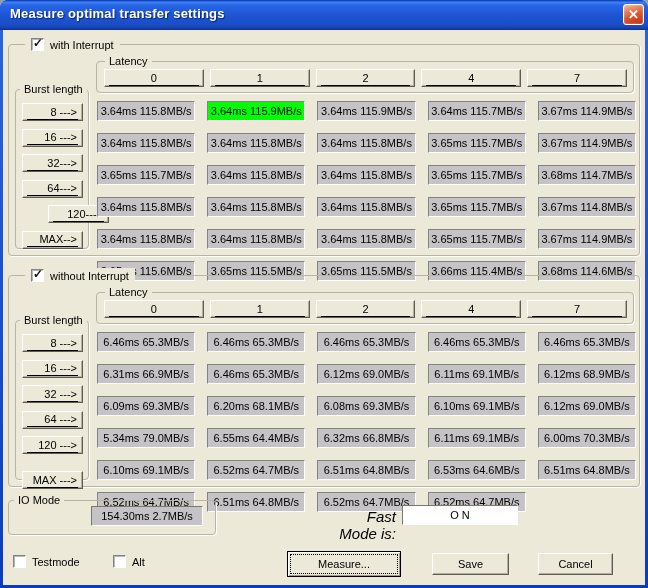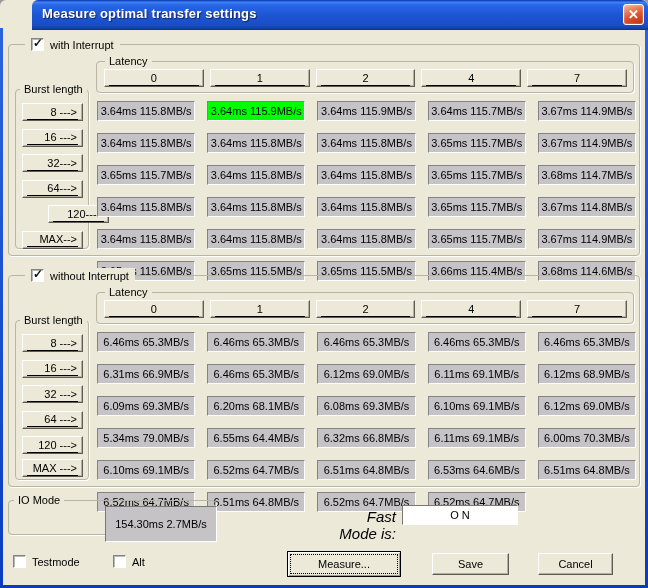--- a/index.html
+++ b/index.html
@@ -14,21 +14,20 @@
   
   .edge { position:absolute; background: linear-gradient(180deg,#2A63E0,#0A3CC0); z-index:5; }
   .edge.l { left:0; top:28px; bottom:0; width:3px; }
   .edge.r { right:0; top:28px; bottom:0; width:3px; }
   .edge.b { left:0; right:0; bottom:0; height:3px; background:#0A3CC0; }
 
   .titlebar {
     position:absolute; left:0; top:0; right:0; height:30px; z-index:6;
     border-radius:6px 6px 0 0;
     background: linear-gradient(180deg,#0831A0 0%, #2360DC 4%, #3F80F4 8%, #2767E6 16%, #1D55D4 50%, #1A4DC6 84%, #1441AA 94%, #0E2F80 100%);
-    margin-left: 32px;
   }
   .titlebar .title {
     position:absolute; left:10px; top:6px; color:#fff; font-size:13px; font-weight:bold;
     letter-spacing:0.2px; text-shadow:1px 1px 1px rgba(0,0,0,0.55);
   }
   .closebtn {
     position:absolute; right:4px; top:4px; width:21px; height:21px;
     border:1px solid #fff; border-radius:3px; cursor:pointer;
     background: linear-gradient(160deg,#F7B49E 0%,#EE8E67 22%,#DB5630 55%,#C93D1A 82%,#AD2F10 100%);
     box-shadow: inset 0 0 2px rgba(255,255,255,0.6);
@@ -90,21 +89,21 @@
 
   .field {
     position:absolute; display:flex; align-items:center; justify-content:center;
     font-size:11px; color:#000;
     border:1px solid; border-color:#7A786D #FFFFFF #FFFFFF #7A786D;
   }
   .field.gray { background:#C6C3C6; }
   .field.white { background:#FFFFFF; }
 
   .iomode { left:8px; top:500px; width:208px; height:35px; }
-  .iofield { left:96px; top:5px; width:112px; height:36px; }
+  .iofield { left:82px; top:5px; width:112px; height:20px; }
 
   .fmlabel { position:absolute; left:330px; top:508px; width:66px; text-align:right; font-size:15px;font-style:italic; }
   .fmfield { left:402px; top:505px; width:116px; height:20px; }
 
   .footer-cb { position:absolute; top:555px; display:flex; align-items:center; gap:6px; cursor:default; }
   .footer-cb.tm { left:13px; }
   .footer-cb.alt { left:113px; }
 
   .pbtn {
     position:absolute; background:#ECE9D8; font-family:"Liberation Sans",sans-serif;
@@ -255,21 +254,21 @@
           </button>
           <button class="cbtn burstbtn" style="top: 64px;">
             <span class="ul right">32 ---&gt;</span>
           </button>
           <button class="cbtn burstbtn" style="top: 89.5px;">
             <span class="ul right">64 ---&gt;</span>
           </button>
           <button class="cbtn burstbtn" style="top: 115px;">
             <span class="ul right">120 ---&gt;</span>
           </button>
-          <button class="cbtn burstbtn" style="top: 138px;">
+          <button class="cbtn burstbtn" style="top: 150px;">
             <span class="ul right">MAX ---&gt;</span>
           </button>
         </div>
         <div class="grid">
           <div class="cell">6.46ms 65.3MB/s</div>
           <div class="cell">6.46ms 65.3MB/s</div>
           <div class="cell">6.46ms 65.3MB/s</div>
           <div class="cell">6.46ms 65.3MB/s</div>
           <div class="cell">6.46ms 65.3MB/s</div>
           <div class="cell">6.31ms 66.9MB/s</div>

